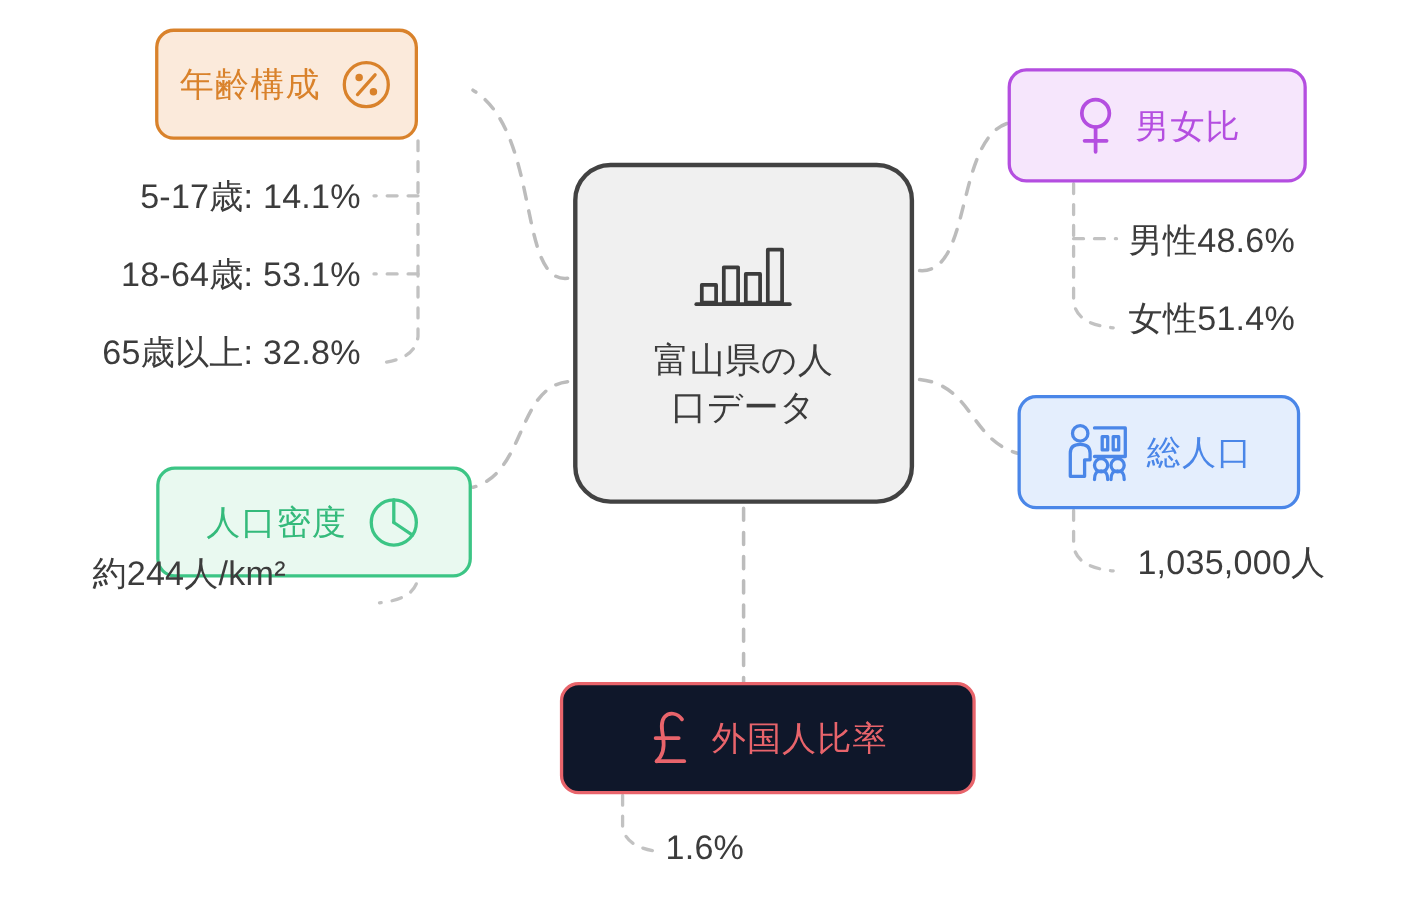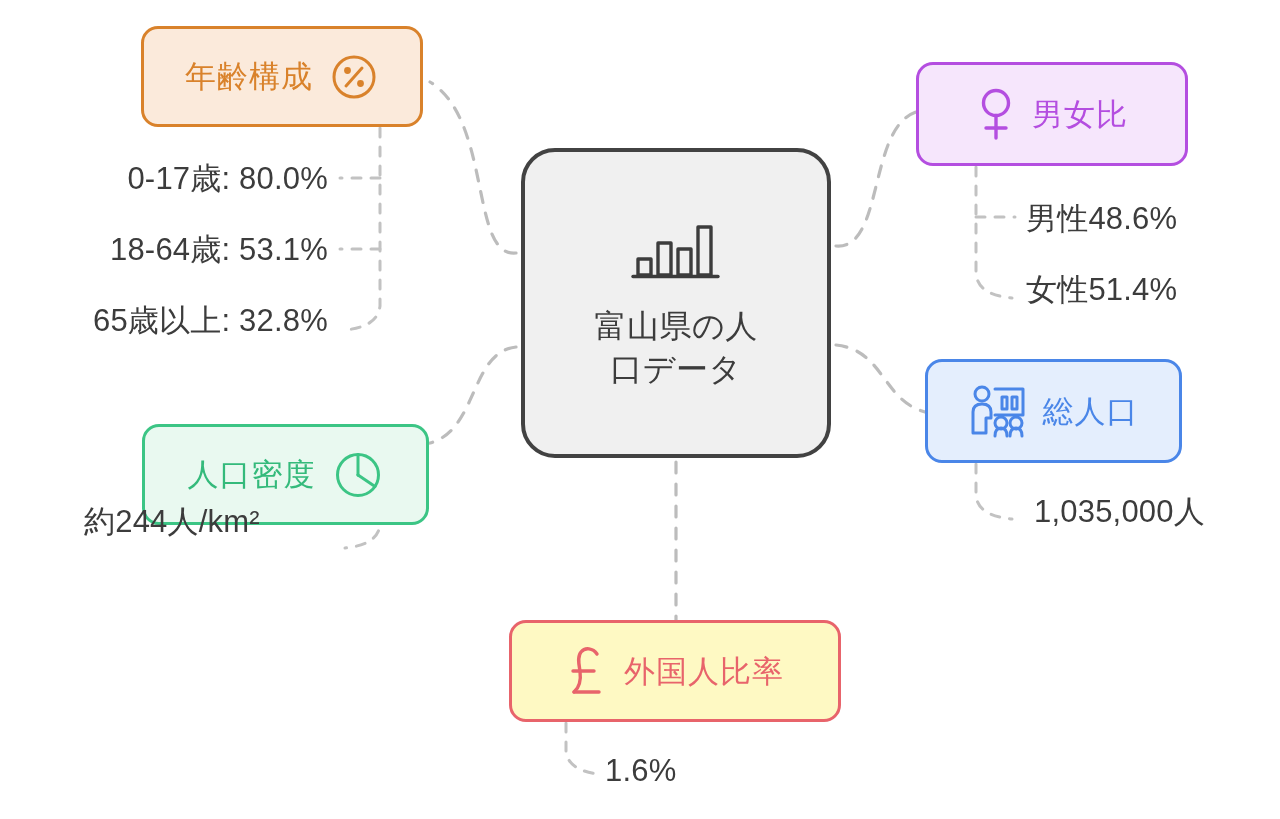--- a/index.html
+++ b/index.html
@@ -34,38 +34,38 @@
   
   .node{
     position:absolute;box-sizing:border-box;
     border-radius:17px;border-width:3px;border-style:solid;
     display:flex;align-items:center;justify-content:center;
     gap:16px;
   }
   .node-label{font-size:31px;line-height:1;white-space:nowrap;letter-spacing:1px;}
   .node-icon{display:flex;align-items:center;justify-content:center;}
 
-  #node-age     {left:141px;top:26px;  width:282px;height:101px;
+  #node-age     {left:141px;top:26px;  width:239px;height:101px;
                  background:#fbeadb;border-color:#d9822b;}
   #node-age .node-label{color:#d9822b;}
 
   #node-density {left:142px;top:391px; width:287px;height:101px;
                  background:#e9f9f0;border-color:#3cc585;margin-top:33px;}
   #node-density .node-label{color:#34ba7b;}
 
   #node-gender  {left:916px;top:62px;  width:272px;height:104px;
                  background:#f6e6fc;border-color:#b44ee0;}
   #node-gender .node-label{color:#b44ee0;}
 
   #node-total   {left:925px;top:359px; width:257px;height:104px;
                  background:#e4eefd;border-color:#4a86e8;}
   #node-total .node-label{color:#4a86e8;}
 
-  #node-foreign {left:509px;top:620px; width:332px;height:102px;
-                 background:#fef9c3;border-color:#e8646b;}
+  #node-foreign {left:509px;top:620px; width:378px;height:102px;
+                 background:#0f172a;border-color:#e8646b;}
   #node-foreign .node-label{color:#e8646b;}
 
   
   .leaf{
     position:absolute;color:#3c3c3c;font-size:31px;line-height:1;
     white-space:nowrap;letter-spacing:.2px;
   }
   .leaf-right{text-align:right;}
 
   #leaf-age-0 {right:952px;top:163px;}
@@ -131,21 +131,21 @@
     <span class="node-icon">
       <svg width="50" height="50" viewBox="0 0 50 50" aria-hidden="true">
         <circle cx="25" cy="25" r="20" fill="none" stroke="#d9822b" stroke-width="3"></circle>
         <circle cx="18.5" cy="18.5" r="3.4" fill="#d9822b"></circle>
         <circle cx="31.5" cy="31.5" r="3.4" fill="#d9822b"></circle>
         <line x1="33" y1="16" x2="17" y2="34" stroke="#d9822b" stroke-width="3" stroke-linecap="round"></line>
       </svg>
     </span>
   </div>
 
-  <div class="leaf leaf-right" id="leaf-age-0">0-17歳: 80.0%</div>
+  <div class="leaf leaf-right" id="leaf-age-0">5-17歳: 14.1%</div>
   <div class="leaf leaf-right" id="leaf-age-1">18-64歳: 53.1%</div>
   <div class="leaf leaf-right" id="leaf-age-2">65歳以上: 32.8%</div>
 
   <div class="node" id="node-density">
     <span class="node-label">人口密度</span>
     <span class="node-icon">
       <svg width="52" height="52" viewBox="0 0 52 52" aria-hidden="true">
         <circle cx="26" cy="26" r="20.5" fill="none" stroke="#3cc585" stroke-width="3"></circle>
         <line x1="26" y1="26" x2="26" y2="5.5" stroke="#3cc585" stroke-width="3" stroke-linecap="round"></line>
         <line x1="26" y1="26" x2="43" y2="37.5" stroke="#3cc585" stroke-width="3" stroke-linecap="round"></line>

